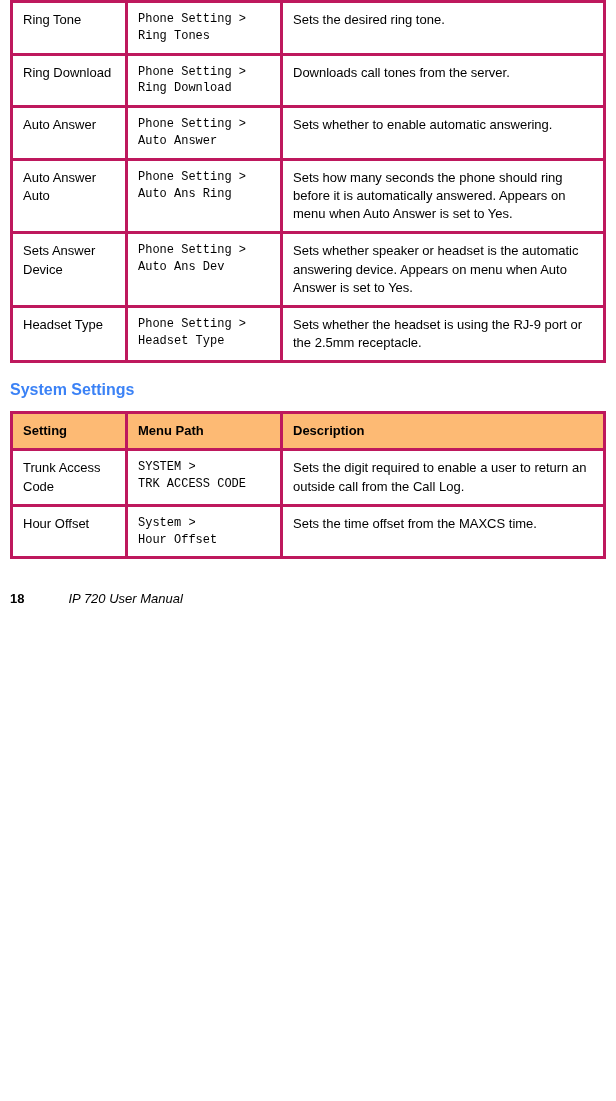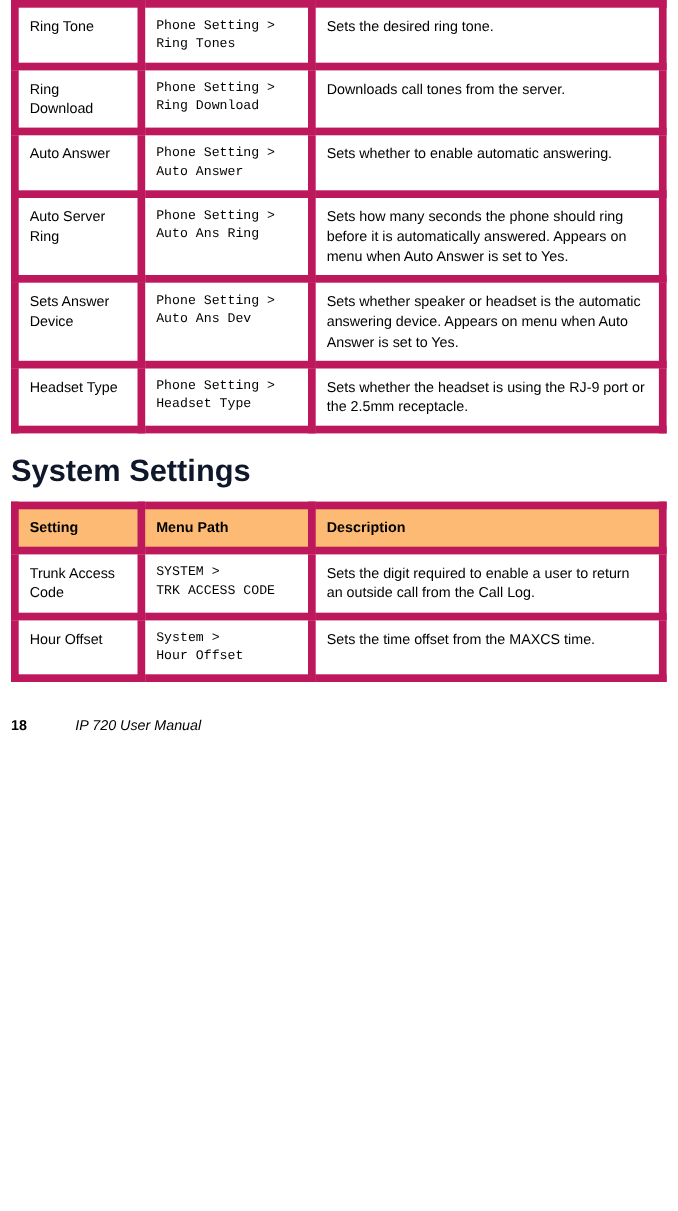--- a/index.html
+++ b/index.html
@@ -12,21 +12,21 @@
       padding: 0;
     }
 
     table {
       width: 100%;
       border-collapse: collapse;
       margin-bottom: 0;
     }
 
     th, td {
-      border: 7px solid #be185d;
+      border: 3px solid #be185d;
       padding: 8px 10px;
       vertical-align: top;
       line-height: 1.4;
     }
 
     th {
       background: #fdba74;
       font-weight: bold;
       text-align: left;
       font-size: 13px;
@@ -41,24 +41,24 @@
       width: 155px;
       font-family: 'Courier New', Courier, monospace;
       font-size: 12px;
     }
 
     td:nth-child(3) {
       font-size: 13px;
     }
 
     .section-heading {
-      font-size: 28px;
+      font-size: 16px;
       font-weight: bold;
       margin: 18px 10px 12px 10px;
-      color: #0f172a;
+      color: #3b82f6;
     }
 
     .footer {
       display: flex;
       align-items: center;
       padding: 12px 10px 8px 10px;
       font-size: 13px;
       color: #000;
       margin-top: 20px;
       gap: 36px;
@@ -97,21 +97,21 @@
 Ring Download</td>
           <td>Downloads call tones from the server.</td>
         </tr>
         <tr>
           <td>Auto Answer</td>
           <td style="white-space: pre-line;">Phone Setting &gt;
 Auto Answer</td>
           <td>Sets whether to enable automatic answering.</td>
         </tr>
         <tr>
-          <td>Auto Server Ring</td>
+          <td>Auto Answer Auto</td>
           <td style="white-space: pre-line;">Phone Setting &gt;
 Auto Ans Ring</td>
           <td>Sets how many seconds the phone should ring before it is automatically answered. Appears on menu when Auto Answer is set to Yes.</td>
         </tr>
         <tr>
           <td>Sets Answer Device</td>
           <td style="white-space: pre-line;">Phone Setting &gt;
 Auto Ans Dev</td>
           <td>Sets whether speaker or headset is the automatic answering device. Appears on menu when Auto Answer is set to Yes.</td>
         </tr>

